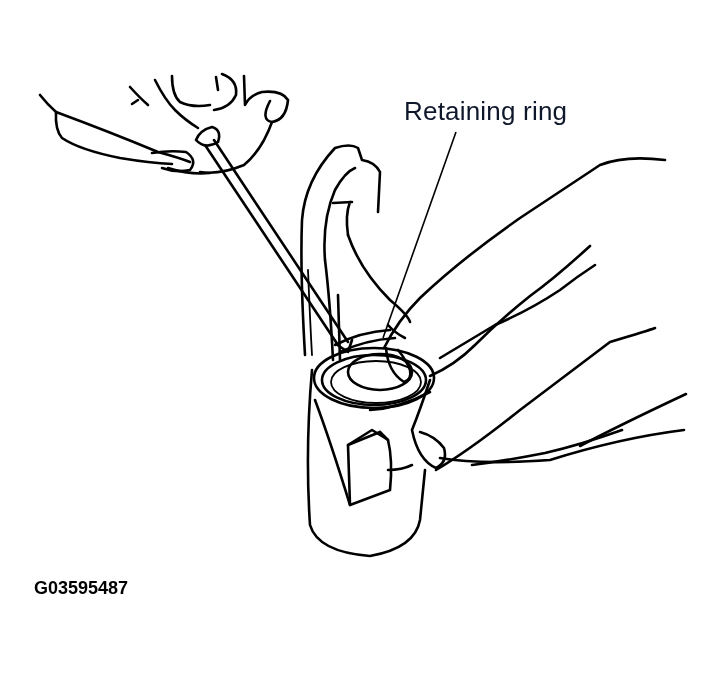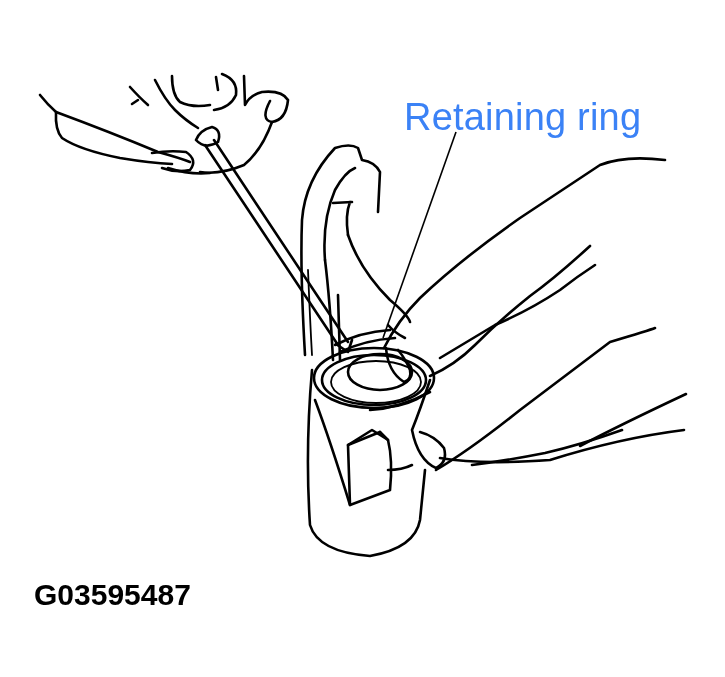--- a/index.html
+++ b/index.html
@@ -3,26 +3,26 @@
 <meta charset="utf-8">
 <style>
   html, body { margin: 0; padding: 0; background: #ffffff; }
   body { width: 725px; height: 677px; position: relative; overflow: hidden; }
   #figure { position: absolute; left: 0; top: 0; width: 725px; height: 677px; }
   .ln { fill: none; stroke: #000; stroke-width: 2.6; stroke-linecap: round; stroke-linejoin: round; }
   .thin { fill: none; stroke: #000; stroke-width: 1.8; stroke-linecap: round; stroke-linejoin: round; }
   .leader { fill: none; stroke: #000; stroke-width: 1.6; }
   .callout {
     position: absolute; left: 404px; top: 96px;
-    font-family: "Liberation Sans", sans-serif; font-size: 38px; color: #3b82f6;
+    font-family: "Liberation Sans", sans-serif; font-size: 26px; color: #0f172a;
     letter-spacing: 0.2px; white-space: nowrap;
   }
   .fig-id {
     position: absolute; left: 34px; top: 578px;
-    font-family: "Liberation Sans", sans-serif; font-size: 30px; font-weight: bold; color: #000;
+    font-family: "Liberation Sans", sans-serif; font-size: 18px; font-weight: bold; color: #000;
     white-space: nowrap;
   }
 </style>
 </head>
 <body>
 
 <div>
 <svg id="figure" viewBox="0 0 725 677" xmlns="http://www.w3.org/2000/svg">
 
   <g>

